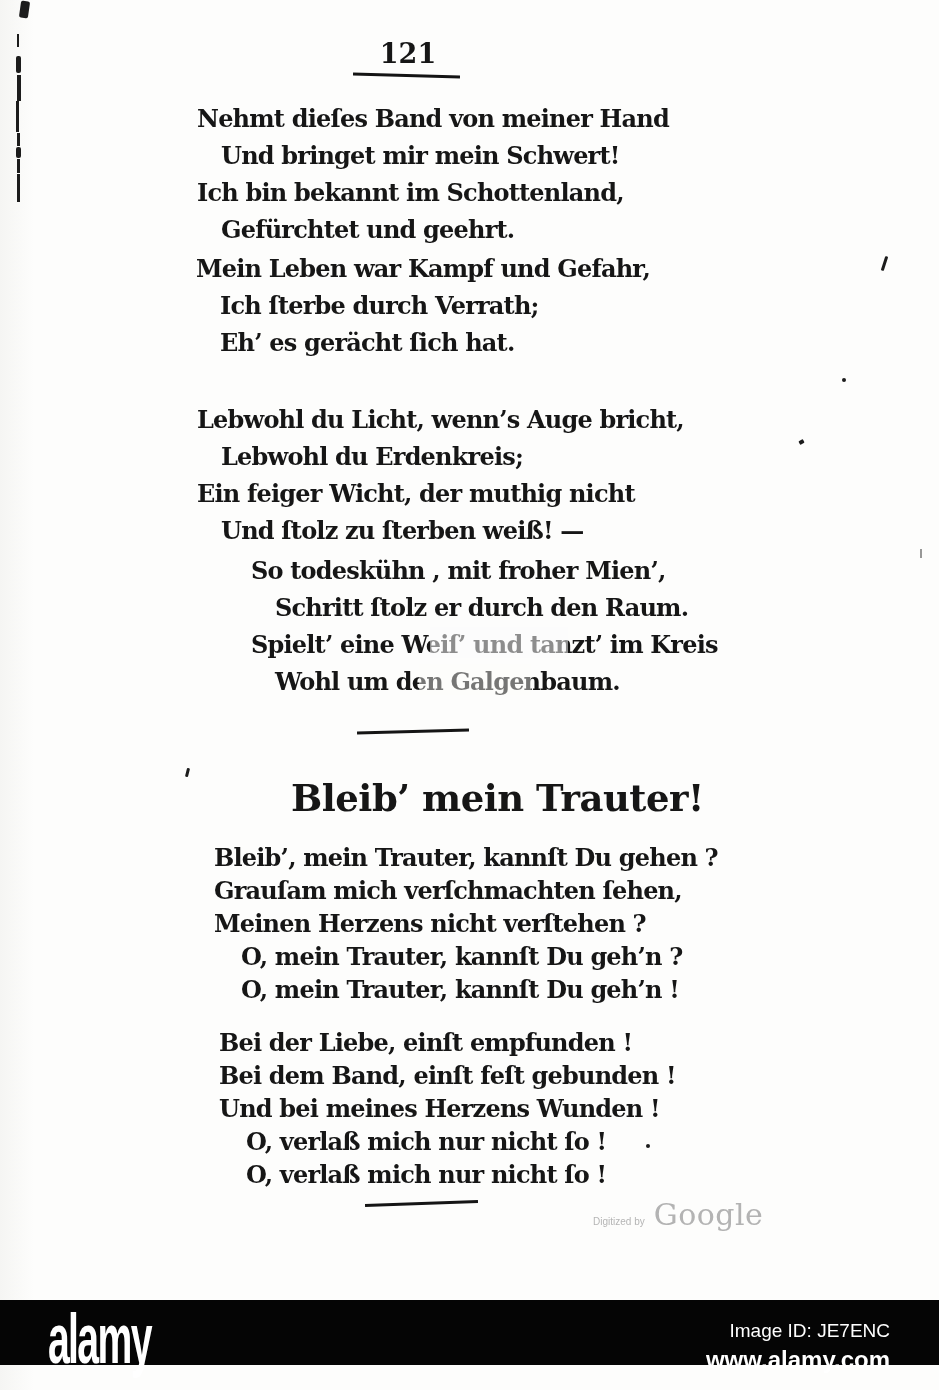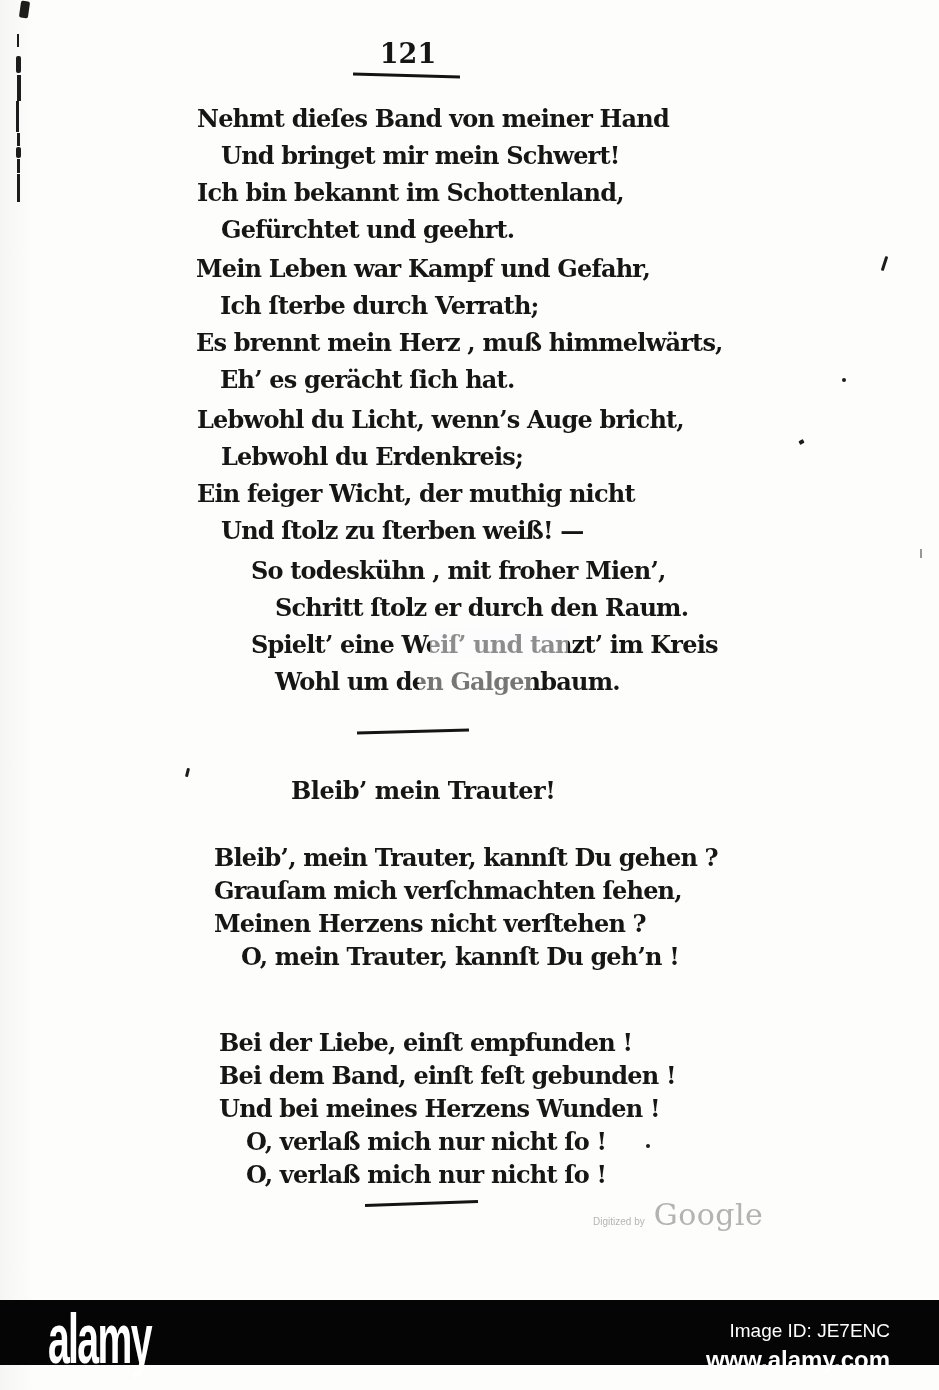--- a/index.html
+++ b/index.html
@@ -26,21 +26,21 @@
   .s2 { top:250px; left:196px; }
   .s3 { top:401px; left:197px; }
   .s4 { top:552px; left:251px; }
   .s5 { top:841px; left:214px; }
   .s6 { top:1026px; left:219px; }
   .ind  { margin-left:24px; }
   .ind2 { margin-left:27px; }
   .divider { position:absolute; height:3px; background:#151515; }
   .d1 { top:730px; left:357px; width:112px; transform:rotate(-1.5deg); }
   .d2 { top:1202px; left:365px; width:113px; transform:rotate(-2deg); }
-  .poem-title { position:absolute; top:776px; left:291px; font-size:24px; letter-spacing:-0.5px; }
+  .poem-title { position:absolute; top:776px; left:291px; font-size:37px; letter-spacing:-0.5px; }
   .fade { position:absolute; pointer-events:none; }
   .f1 { top:627px; left:430px; width:138px; height:31px; background:rgba(252,252,251,0.52); }
   .f2 { top:664px; left:419px; width:112px; height:31px; background:rgba(252,252,251,0.42); }
   .google-wm { position:absolute; top:1197px; left:593px; display:flex; align-items:baseline; gap:9px; color:#b5b5b5; }
   .google-wm .pre { font-family:"Liberation Sans", sans-serif; font-size:10px; }
   .google-wm .logo { font-family:"DejaVu Serif", serif; font-size:30px; letter-spacing:0.5px; color:#b3b3b3; }
   .artifact, .speck { position:absolute; background:#1c1c1c; }
   .a1 { left:20px; top:1px;  width:9px; height:17px; transform:rotate(8deg); border-radius:2px; }
   .a2 { left:17px; top:34px; width:2px; height:13px; }
   .a3 { left:16px; top:56px; width:5px; height:17px; border-radius:2px; }
@@ -91,21 +91,20 @@
   <section class="stanza p1 s1">
     <div class="line frak">Nehmt dieſes Band von meiner Hand</div>
     <div class="line frak ind">Und bringet mir mein Schwert!</div>
     <div class="line frak">Ich bin bekannt im Schottenland,</div>
     <div class="line frak ind">Gefürchtet und geehrt.</div>
   </section>
 
   <section class="stanza p1 s2">
     <div class="line frak">Mein Leben war Kampf und Gefahr,</div>
     <div class="line frak ind">Ich ſterbe durch Verrath;</div>
-    <div class="line frak">Es brennt mein Herz , muß himmelwärts,</div>
     <div class="line frak ind">Eh’ es gerächt ſich hat.</div>
   </section>
 
   <section class="stanza p1 s3">
     <div class="line frak">Lebwohl du Licht, wenn’s Auge bricht,</div>
     <div class="line frak ind">Lebwohl du Erdenkreis;</div>
     <div class="line frak">Ein feiger Wicht, der muthig nicht</div>
     <div class="line frak ind">Und ſtolz zu ſterben weiß! —</div>
   </section>
 
@@ -120,20 +119,21 @@
   <div class="fade f2"></div>
 
   <div class="divider d1"></div>
 
   <h2 class="poem-title frak">Bleib’ mein Trauter!</h2>
 
   <section class="stanza p2 s5">
     <div class="line frak">Bleib’, mein Trauter, kannſt Du gehen ?</div>
     <div class="line frak">Grauſam mich verſchmachten ſehen,</div>
     <div class="line frak">Meinen Herzens nicht verſtehen ?</div>
+    <div class="line frak ind2">O, mein Trauter, kannſt Du geh’n ?</div>
     <div class="line frak ind2">O, mein Trauter, kannſt Du geh’n !</div>
   </section>
 
   <section class="stanza p2 s6">
     <div class="line frak">Bei der Liebe, einſt empfunden !</div>
     <div class="line frak">Bei dem Band, einſt feſt gebunden !</div>
     <div class="line frak">Und bei meines Herzens Wunden !</div>
     <div class="line frak ind2">O, verlaß mich nur nicht ſo !</div>
     <div class="line frak ind2">O, verlaß mich nur nicht ſo !</div>
   </section>

